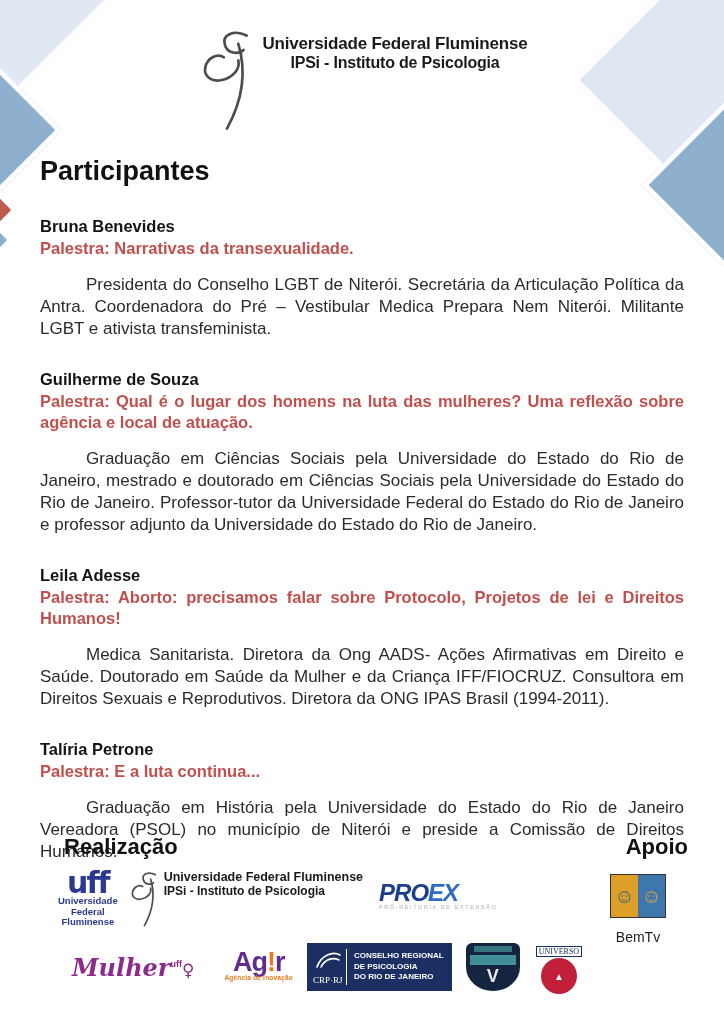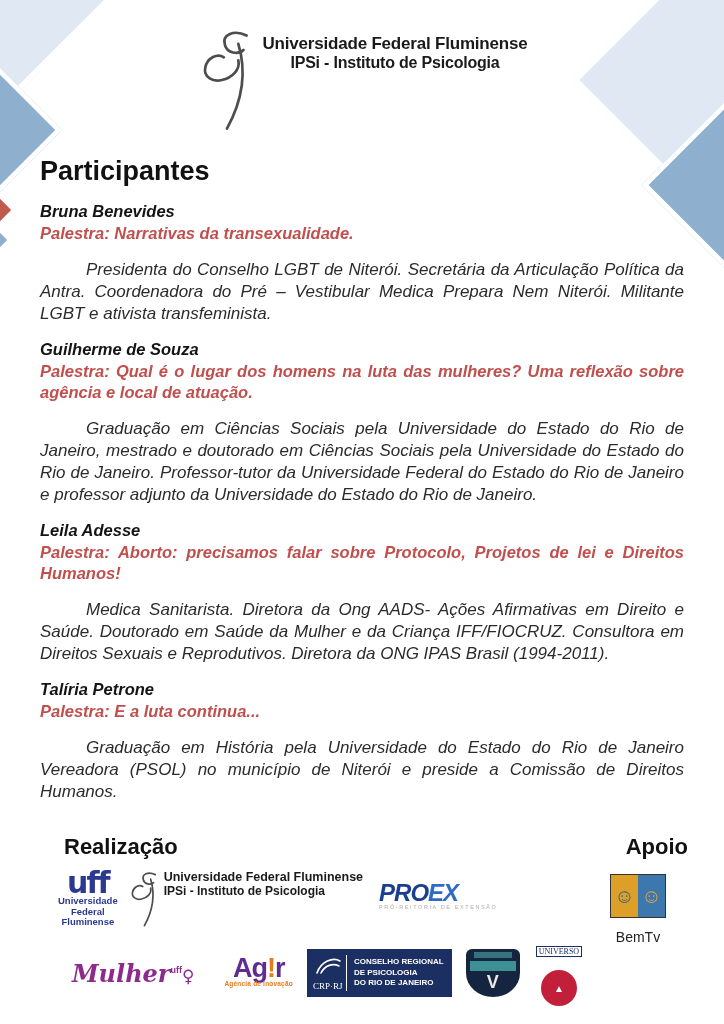--- a/index.html
+++ b/index.html
@@ -32,21 +32,21 @@
   .brand-l1 { font-size:17px; font-weight:bold; color:#1a1a1a; letter-spacing:-0.2px; }
   .brand-l2 { font-size:16px; font-weight:bold; color:#1a1a1a; letter-spacing:-0.2px; }
 
   .titleblock { text-align:center; margin-top:-8px; }
   .ev-title { font-size:21px; font-weight:bold; color:#1a1a1a; }
   .ev-line  { font-size:25px; font-weight:400; color:#2e2e2e; margin-top:4px; white-space:pre-wrap; }
 
   
   .main { margin:0 40px; }
   .section-heading { font-size:27px; font-weight:bold; color:#111; margin-top:22px; }
-  .participant { margin-top:15px;font-style:italic; }
+  .participant { margin-top:30px; }
   .p-name { font-size:16.5px; font-weight:bold; color:#141414; }
   .p-talk { font-size:16.5px; font-weight:bold; color:#c0504d; text-align:justify; line-height:21px; margin-top:2px; }
   .p-bio  { font-size:17px; color:#2b2b2b; text-align:justify; text-indent:46px; line-height:22px; margin-top:15px; }
 
   
   .footer { position:absolute; left:40px; right:28px; top:834px; height:160px; }
   .footer-labels { display:flex; justify-content:space-between; }
   .lbl-realizacao { font-size:22px; font-weight:bold; color:#111; margin-left:24px; }
   .lbl-apoio { font-size:22px; font-weight:bold; color:#111; margin-right:8px; }
 
@@ -88,21 +88,21 @@
   .crp-abbr { font-size:9px; color:#fff; font-family:"Liberation Serif", serif; }
   .crp-text { font-size:8px; font-weight:bold; color:#fff; line-height:10.5px; white-space:nowrap; }
 
   .crest { width:54px; height:48px; position:relative; margin-right:16px; }
   .crest-body { position:absolute; inset:0; background:#16253f; border-radius:6px 6px 50% 50%; overflow:hidden; }
   .crest-band { position:absolute; left:4px; right:4px; top:12px; height:10px; background:#3e8f96; }
   .crest-v { position:absolute; left:50%; top:24px; transform:translateX(-50%); color:#e8e8e8; font-size:18px; font-weight:bold; line-height:1; }
   .crest-top { position:absolute; left:8px; right:8px; top:3px; height:6px; background:#3e8f96; opacity:.75; }
 
   .universo { text-align:center; }
-  .universo-cap { font-family:"Liberation Serif", serif; font-size:8px; color:#1c2f63; border:1px solid #1c2f63; padding:0 2px; display:inline-block; margin-bottom:13px; }
+  .universo-cap { font-family:"Liberation Serif", serif; font-size:8px; color:#1c2f63; border:1px solid #1c2f63; padding:0 2px; display:inline-block; margin-bottom:1px; }
   .universo-circle { width:36px; height:36px; border-radius:50%; background:#c2203a; margin:0 auto; display:flex; align-items:center; justify-content:center; color:#fff; font-size:10px; }
 </style>
 </head>
 <body>
 
 <div class="bg">
   <div class="d d-red-tl"></div>
   <div class="d d-light-tl"></div>
   <div class="d d-red-l"></div>
   <div class="d d-navy-l"></div>

